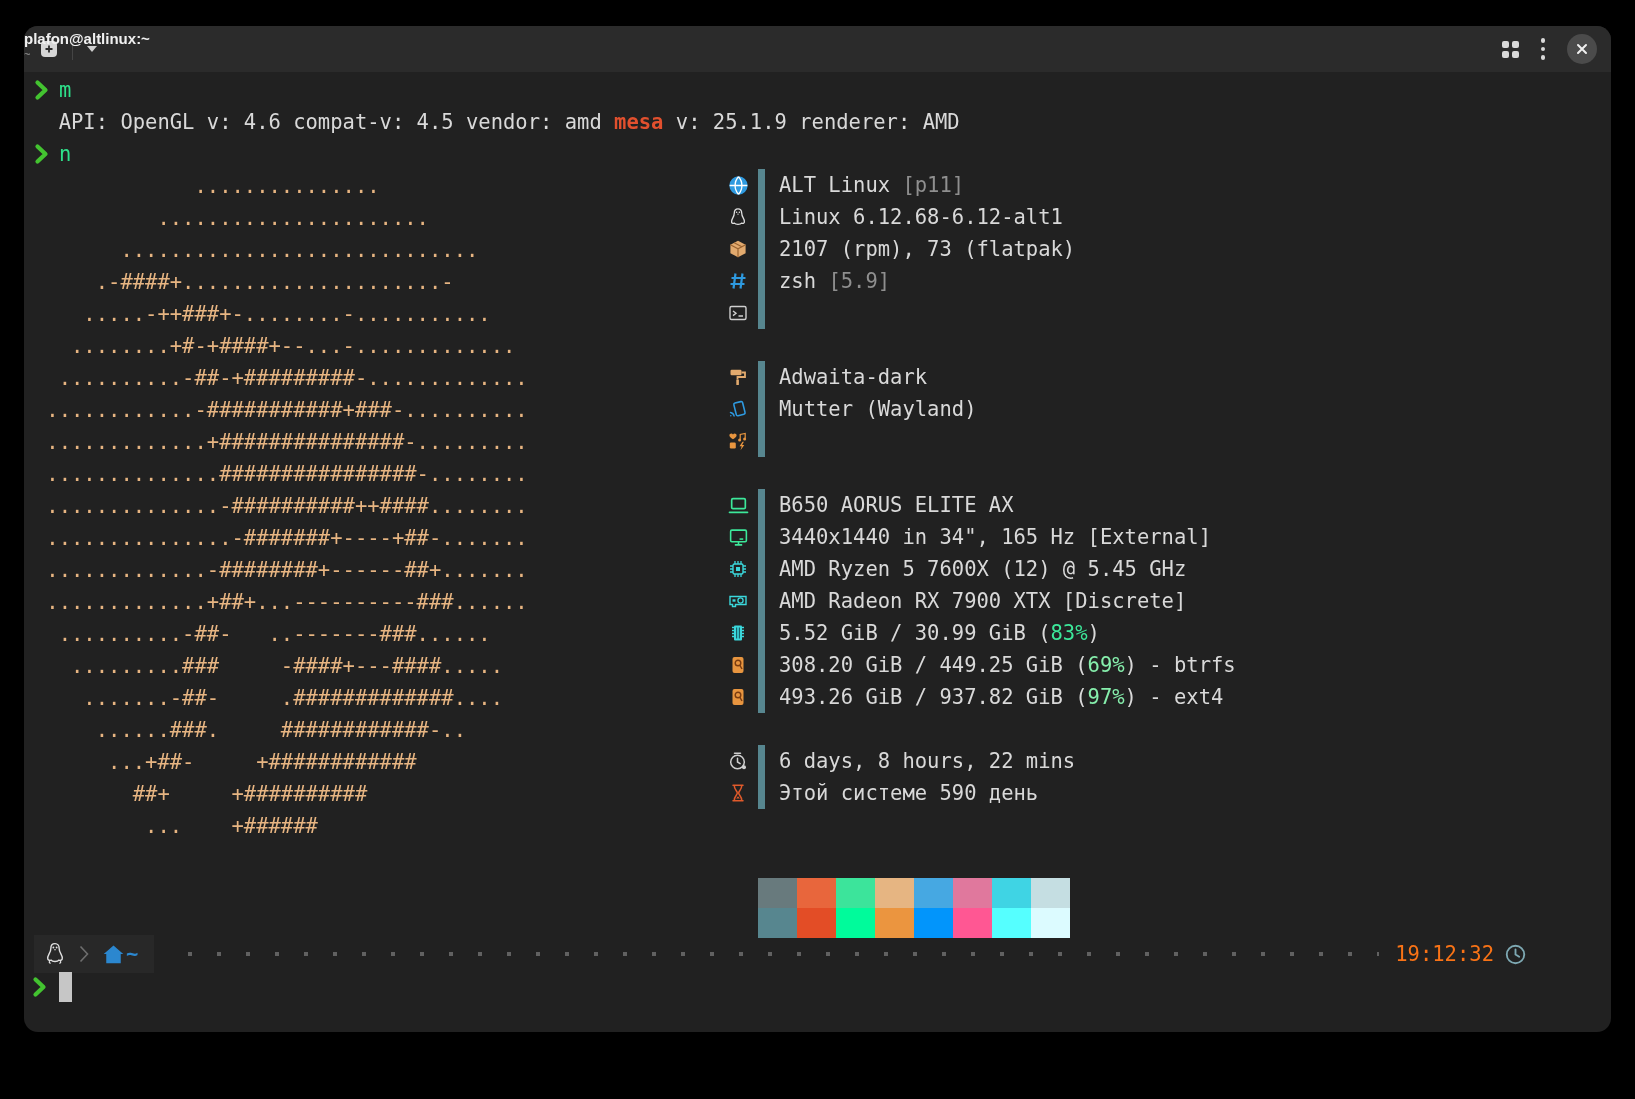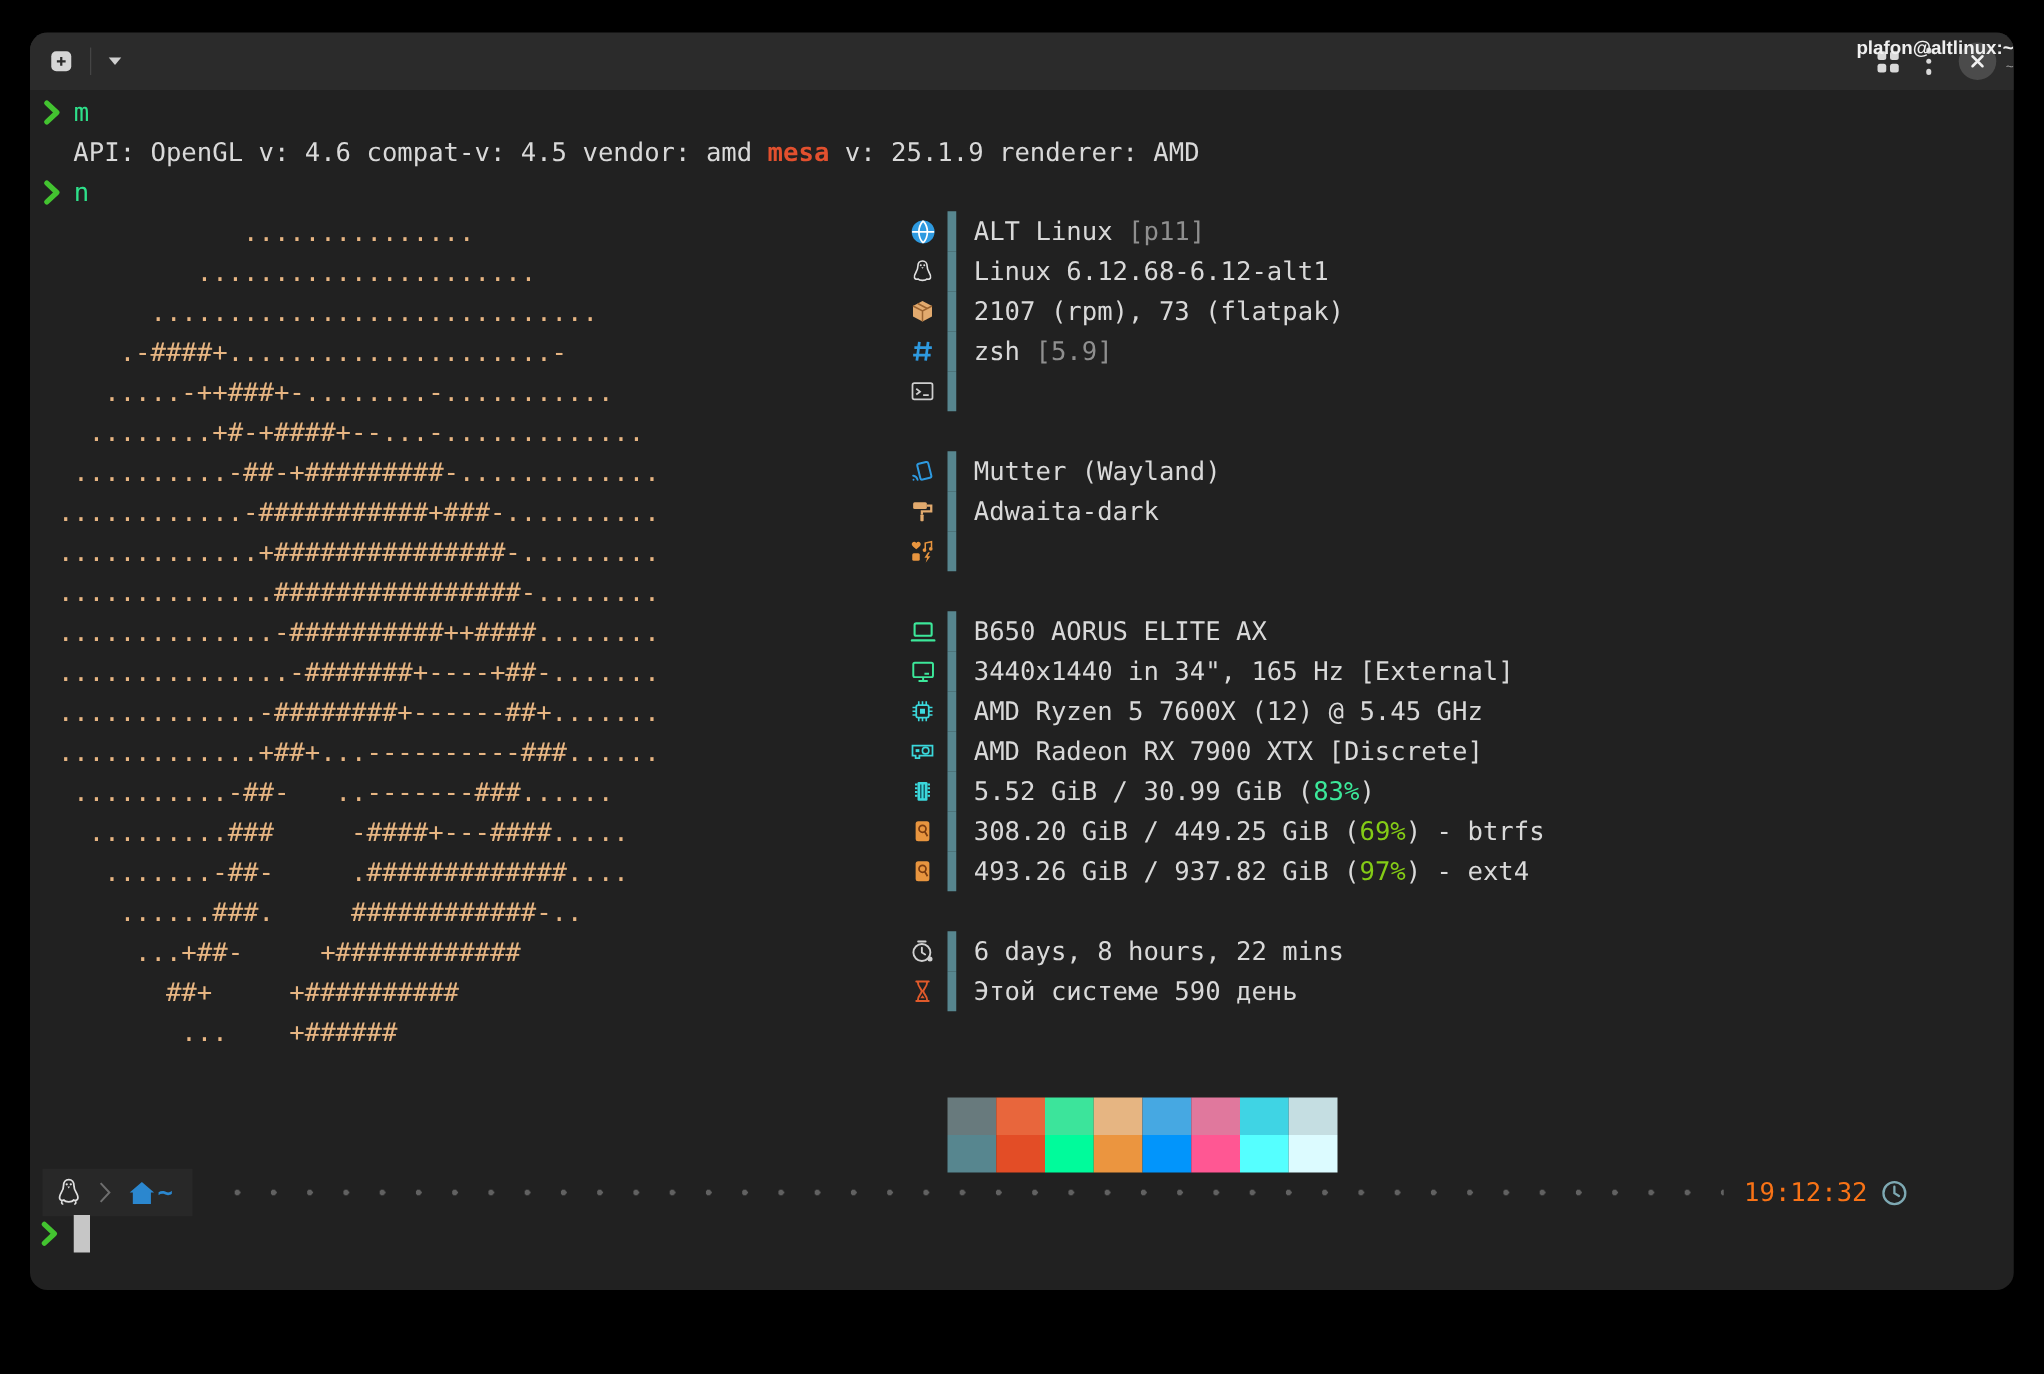--- a/index.html
+++ b/index.html
@@ -1,21 +1,21 @@
 <!DOCTYPE html>
 <html><head>
 <meta charset="utf-8">
 <style>
   html,body{margin:0;padding:0;background:#000;width:1635px;height:1099px;overflow:hidden;}
   .window{position:absolute;left:24px;top:26px;width:1587px;height:1006px;background:#212121;border-radius:14px;overflow:hidden;font-family:"Liberation Sans",sans-serif;}
   .titlebar{position:relative;height:46px;background:#2b2b2b;display:flex;align-items:center;}
   .tb-left{display:flex;align-items:center;gap:8px;padding-left:14px;}
   .tb-sep{width:1px;height:22px;background:#454545;margin-left:4px;}
   .caret{width:0;height:0;border-left:5px solid transparent;border-right:5px solid transparent;border-top:6px solid #cfcfcf;margin-left:6px;}
-  .tb-center{position:absolute;left:0;right:0;top:4px;text-align:right;pointer-events:none;}
+  .tb-center{position:absolute;left:0;right:0;top:4px;text-align:left;pointer-events:none;}
   .tb-title{font-size:15px;font-weight:bold;color:#f0f0f0;}
   .tb-sub{font-size:11px;color:#9a9a9a;margin-top:1px;}
   .tb-right{margin-left:auto;display:flex;align-items:center;gap:22px;padding-right:14px;}
   .gridicon{display:grid;grid-template-columns:7px 7px;gap:3px;}
   .gridicon div{width:7px;height:7px;border-radius:2px;background:#d9d9d9;}
   .kebab{display:flex;flex-direction:column;gap:4px;}
   .kebab div{width:4.5px;height:4.5px;border-radius:50%;background:#d9d9d9;}
   .closebtn{width:30px;height:30px;border-radius:50%;background:#4b4b4b;display:flex;align-items:center;justify-content:center;}
   .term{position:absolute;top:46px;left:0;right:0;bottom:0;font-family:"DejaVu Sans Mono",monospace;font-size:20.5px;line-height:32px;color:#d9d9d9;}
   .shell-top{padding:2px 0 0 10px;}
@@ -25,21 +25,21 @@
   .mesa{color:#e2502e;font-weight:bold;}
   pre.art{margin:0;padding-left:10px;white-space:pre;color:#e7b582;font-family:inherit;font-size:inherit;line-height:32px;}
   .info{position:absolute;left:700px;top:97px;}
   .igroup{margin-bottom:32px;}
   .irow{display:flex;align-items:center;height:32px;}
   .icell{width:28px;display:flex;justify-content:center;align-items:center;}
   .ibar{width:7px;align-self:stretch;background:#57868f;margin-left:6px;}
   .itext{padding-left:14px;white-space:pre;}
   .dim{color:#8f8f8f;margin-top:16px;}
   .green{color:#3ce89a;}
-  .orange{color:#84cc16;}
+  .orange{color:#86efac;}
   .palette{position:absolute;left:734px;top:806px;}
   .prow{display:flex;}
   .swatch{width:39px;height:30px;}
   .statusbar{position:absolute;left:10px;right:84px;top:866px;height:32px;display:flex;align-items:center;}
   .sb-left{display:flex;align-items:center;gap:12px;background:#282828;padding:3px 16px 3px 10px;}
   .sb-home{display:flex;align-items:center;}
   .sb-tilde{color:#2b87cf;font-weight:bold;margin-left:1px;}
   .dots{flex:1;height:6px;margin:0 16px 0 22px;background:radial-gradient(circle 2.3px at 14px 50%,#616161 96%,transparent);background-size:29px 6px;background-repeat:repeat-x;}
   .sb-time{color:#f97316;margin-right:10px;}
   .prompt-final{position:absolute;left:8px;top:900px;display:flex;align-items:center;}
@@ -177,39 +177,39 @@
               </svg>
             </span>
           <span class="ibar"></span>
         </div>
       </div>
 
       <div class="igroup">
         <div class="irow">
           <span class="icell">
               <svg width="20" height="20" viewBox="0 0 20 20">
+                <rect x="2.5" y="2.8" width="11" height="5.4" rx="1.2" fill="#e2aa6e"></rect>
+                <path d="M13.5 5.5h3.5v4.5h-7.5v2.5" stroke="#e2aa6e" stroke-width="1.8" fill="none"></path>
+                <rect x="8.3" y="12.5" width="2.6" height="5.5" rx="0.6" fill="#e2aa6e"></rect>
+              </svg>
+            </span>
+          <span class="ibar"></span>
+          <span class="itext"><span>Adwaita-dark</span></span>
+        </div>
+        <div class="irow">
+          <span class="icell">
+              <svg width="20" height="20" viewBox="0 0 20 20">
                 <g transform="rotate(-14 10 10)">
                   <rect x="7" y="3.5" width="9" height="13" rx="1.5" fill="none" stroke="#2e9ae0" stroke-width="1.6"></rect>
                 </g>
                 <path d="M2.5 13.5a4.5 4.5 0 0 1 3.6 3.4M2.8 16.8h.01" stroke="#2e9ae0" stroke-width="1.5" fill="none" stroke-linecap="round"></path>
               </svg>
             </span>
           <span class="ibar"></span>
           <span class="itext"><span>Mutter (Wayland)</span></span>
-        </div>
-        <div class="irow">
-          <span class="icell">
-              <svg width="20" height="20" viewBox="0 0 20 20">
-                <rect x="2.5" y="2.8" width="11" height="5.4" rx="1.2" fill="#e2aa6e"></rect>
-                <path d="M13.5 5.5h3.5v4.5h-7.5v2.5" stroke="#e2aa6e" stroke-width="1.8" fill="none"></path>
-                <rect x="8.3" y="12.5" width="2.6" height="5.5" rx="0.6" fill="#e2aa6e"></rect>
-              </svg>
-            </span>
-          <span class="ibar"></span>
-          <span class="itext"><span>Adwaita-dark</span></span>
         </div>
         <div class="irow">
           <span class="icell">
               <svg width="20" height="20" viewBox="0 0 20 20">
                 <g fill="#e8953f">
                   <path d="M5 3.4c-1-1.6-3.6-1-3.6 1 0 1.5 2 2.7 3.6 3.9 1.6-1.2 3.6-2.4 3.6-3.9 0-2-2.6-2.6-3.6-1z"></path>
                   <path d="M12.2 8.8V3.4l5-1v4.8" stroke="#e8953f" stroke-width="1.2" fill="none"></path>
                   <circle cx="11.6" cy="9" r="1.5"></circle>
                   <circle cx="16.6" cy="8" r="1.5"></circle>
                   <rect x="1.8" y="11.5" width="6" height="6" rx="1.2"></rect>

